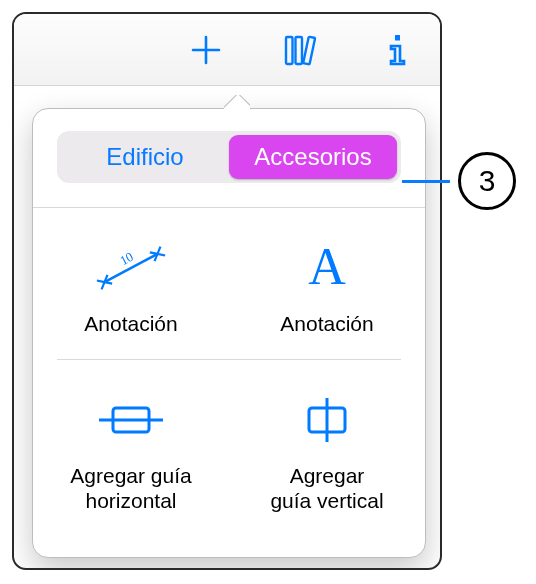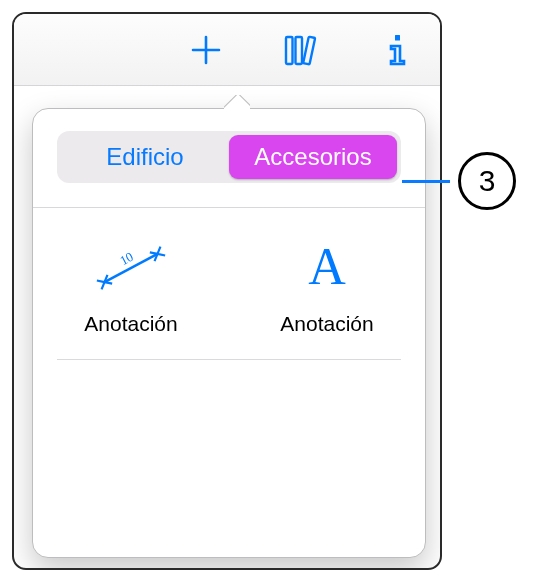--- a/index.html
+++ b/index.html
@@ -222,20 +222,41 @@
             <svg width="56" height="56" viewBox="0 0 56 56">
               <text x="28" y="44" text-anchor="middle" font-size="52" font-family="Georgia, 'Times New Roman', serif" fill="#007aff">A</text>
             </svg>
           </div>
           <div class="grid-label">Anotación</div>
         </div>
       </div>
 
       <div class="thin-divider"></div>
 
+      <div class="grid">
+        <div class="grid-item">
+          <div class="grid-icon">
+            <svg width="68" height="44" viewBox="0 0 68 44">
+              <rect x="16" y="10" width="36" height="24" rx="3" fill="none" stroke="#007aff" stroke-width="3"></rect>
+              <line x1="2" y1="22" x2="66" y2="22" stroke="#007aff" stroke-width="3"></line>
+            </svg>
+          </div>
+          <div class="grid-label">Agregar guía<br>horizontal</div>
+        </div>
+
+        <div class="grid-item">
+          <div class="grid-icon">
+            <svg width="68" height="48" viewBox="0 0 68 48">
+              <rect x="16" y="12" width="36" height="24" rx="3" fill="none" stroke="#007aff" stroke-width="3"></rect>
+              <line x1="34" y1="2" x2="34" y2="46" stroke="#007aff" stroke-width="3"></line>
+            </svg>
+          </div>
+          <div class="grid-label">Agregar<br>guía vertical</div>
+        </div>
+      </div>
     </div>
   </div>
 </div>
 
 <div class="callout">
   <div class="callout-line"></div>
   <div class="callout-circle">
     <span>3</span>
   </div>
 </div>

